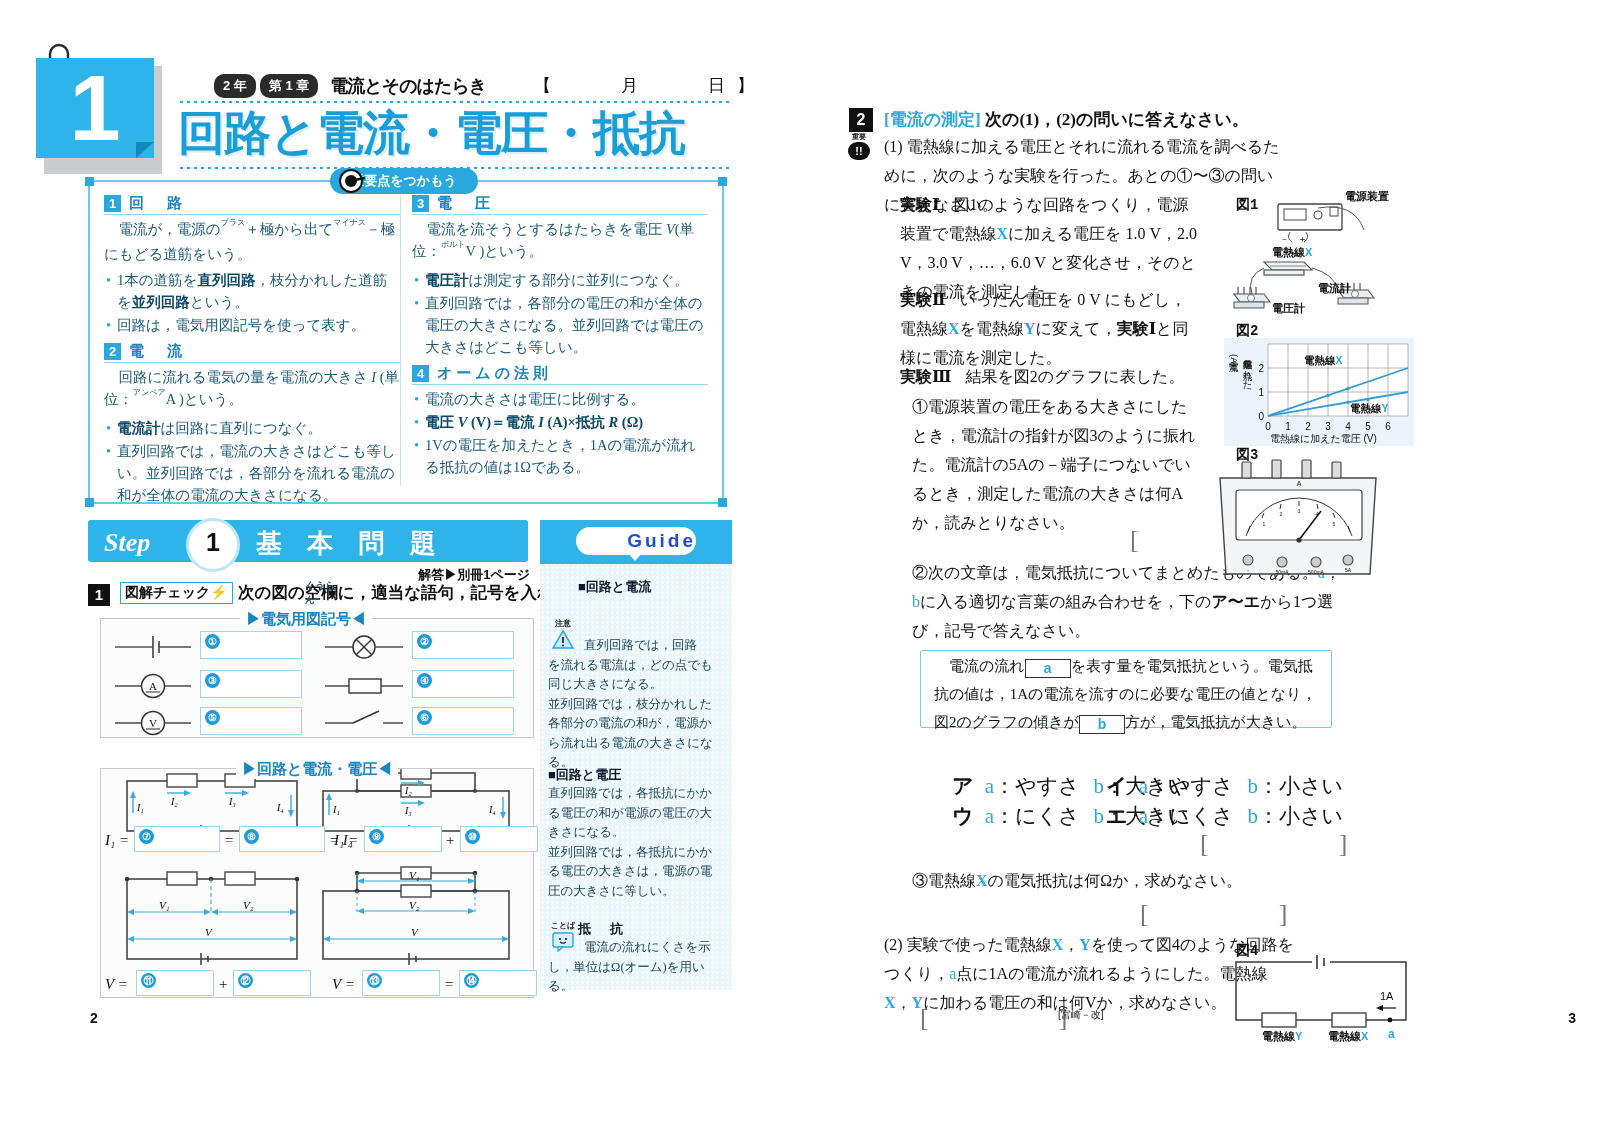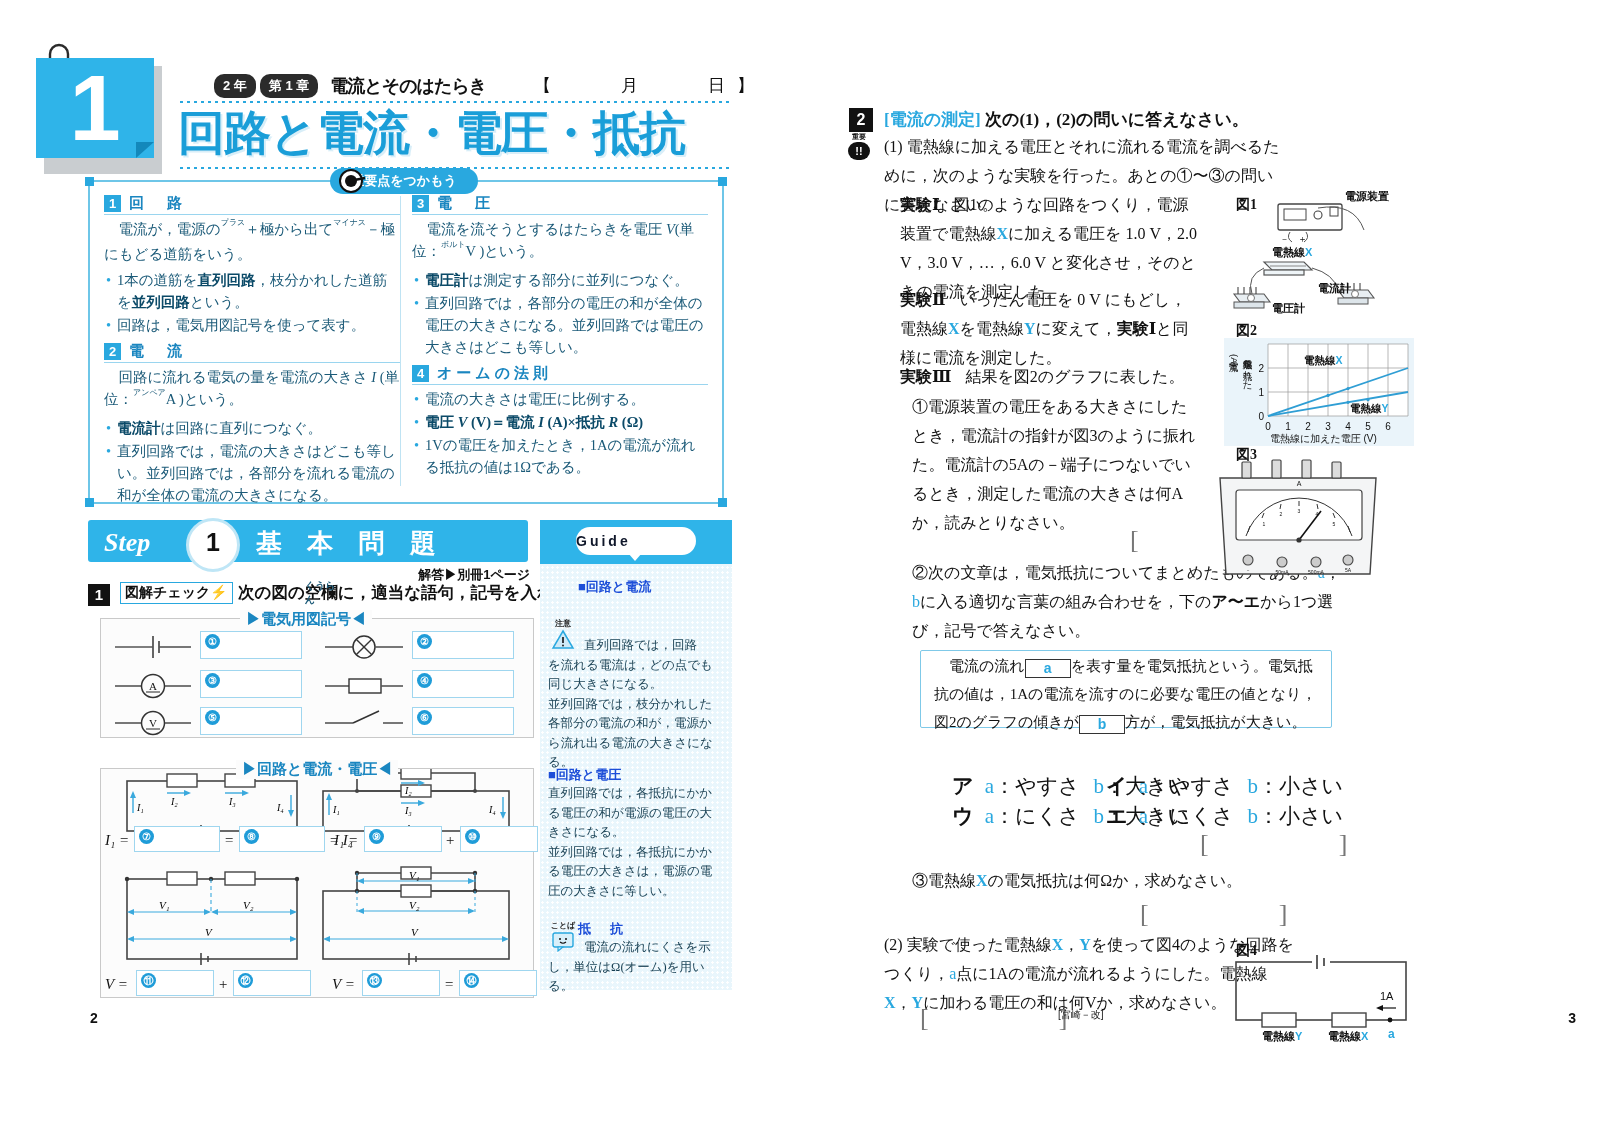--- a/index.html
+++ b/index.html
@@ -88,39 +88,39 @@
       font-family:"Liberation Sans",sans-serif;font-size:10px;font-weight:bold;text-align:center;line-height:15px;}
   .eqlbl{position:absolute;font-style:italic;font-size:15px;font-family:"Liberation Serif",serif;}
 
   
   .guidecol{position:absolute;left:540px;top:520px;width:192px;height:470px;
       background-color:#e9f6fc;
       background-image:radial-gradient(circle,#ffffff 1.1px,transparent 1.2px);
       background-size:5px 5px;}
   .guidehdr{position:absolute;left:540px;top:520px;width:192px;height:44px;background:#2fb4e9;}
   .guidepill{position:absolute;left:576px;top:527px;width:120px;height:28px;background:#fff;border-radius:14px;
-      font-family:"Liberation Sans",sans-serif;font-size:14px;font-weight:bold;color:#0f172a;text-align:left;line-height:28px;letter-spacing:3px;}
+      font-family:"Liberation Sans",sans-serif;font-size:19px;font-weight:bold;color:#1d4ed8;text-align:right;line-height:28px;letter-spacing:3px;}
   .guidepill:after{content:"";position:absolute;left:52px;top:26px;border-left:7px solid transparent;border-right:7px solid transparent;border-top:8px solid #fff;}
   .gsec{position:absolute;width:176px;left:548px;}
   .gtag{font-family:"Liberation Sans",sans-serif;font-size:8px;font-weight:bold;color:#222;}
-  .gtitle{color:#1d4ed8;font-family:"Liberation Sans",sans-serif;font-size:13px;font-weight:bold;}
+  .gtitle{color:#0f172a;font-family:"Liberation Sans",sans-serif;font-size:13px;font-weight:bold;}
   .gbody{font-size:12.5px;line-height:19.5px;color:#173f52;}
   .pg{position:absolute;font-family:"Liberation Sans",sans-serif;font-size:14px;font-weight:bold;}
 
   
   #right{position:absolute;left:800px;top:0;width:800px;height:1131px;}
   .rnum{position:absolute;left:49px;top:108px;width:24px;height:24px;background:#111;color:#fff;
       font-family:"Liberation Sans",sans-serif;font-size:16px;font-weight:bold;text-align:center;line-height:24px;}
   .rtitle{position:absolute;left:84px;top:108px;font-size:17px;font-weight:bold;}
   .rbody{position:absolute;font-size:16px;line-height:29px;}
   .impmark{position:absolute;left:44px;top:132px;width:30px;text-align:center;}
   .impmark .lbl{font-family:"Liberation Sans",sans-serif;font-size:7px;font-weight:bold;color:#111;}
   .impmark .bub{width:22px;height:18px;background:#111;border-radius:9px;margin:0 auto;position:relative;}
   .impmark .bub span{color:#fff;font-family:"Liberation Sans",sans-serif;font-size:11px;font-weight:bold;line-height:18px;display:block;}
-  .figlbl{position:absolute;font-family:Liberation Serif, serif;font-size:14px;font-weight:bold;}
+  .figlbl{position:absolute;font-family:Liberation Mono, monospace;font-size:14px;font-weight:bold;}
   .ansbr{position:absolute;font-size:26px;color:#777;font-family:"Liberation Serif",serif;}
   .abox{position:absolute;border:1px solid #7fc9e8;background:#fff;border-radius:2px;}
   .choiceline{position:absolute;font-size:21px;}
   .kanjibox{position:absolute;border:1px solid #333;background:#fff;text-align:center;
       font-family:"Liberation Sans",sans-serif;font-size:14px;color:#29a8df;font-weight:bold;}
   .src{position:absolute;font-family:"Liberation Sans",sans-serif;font-size:10px;}
 </style>
 </head>
 <body>
 

